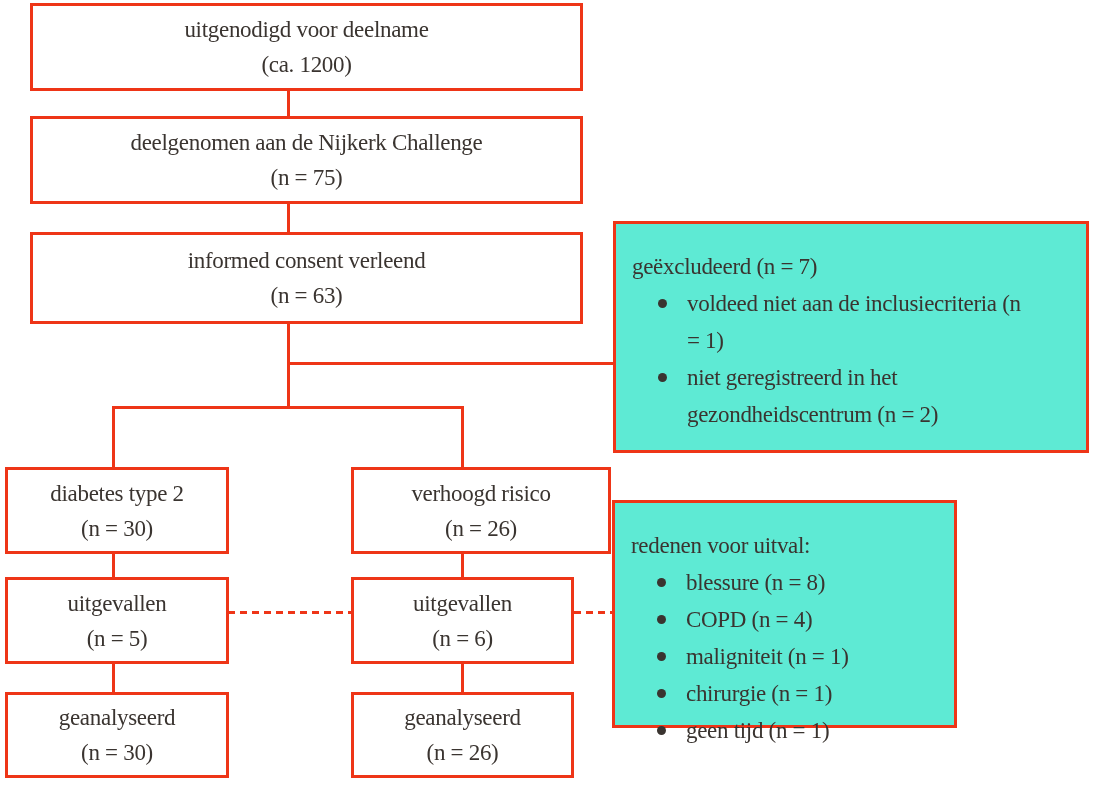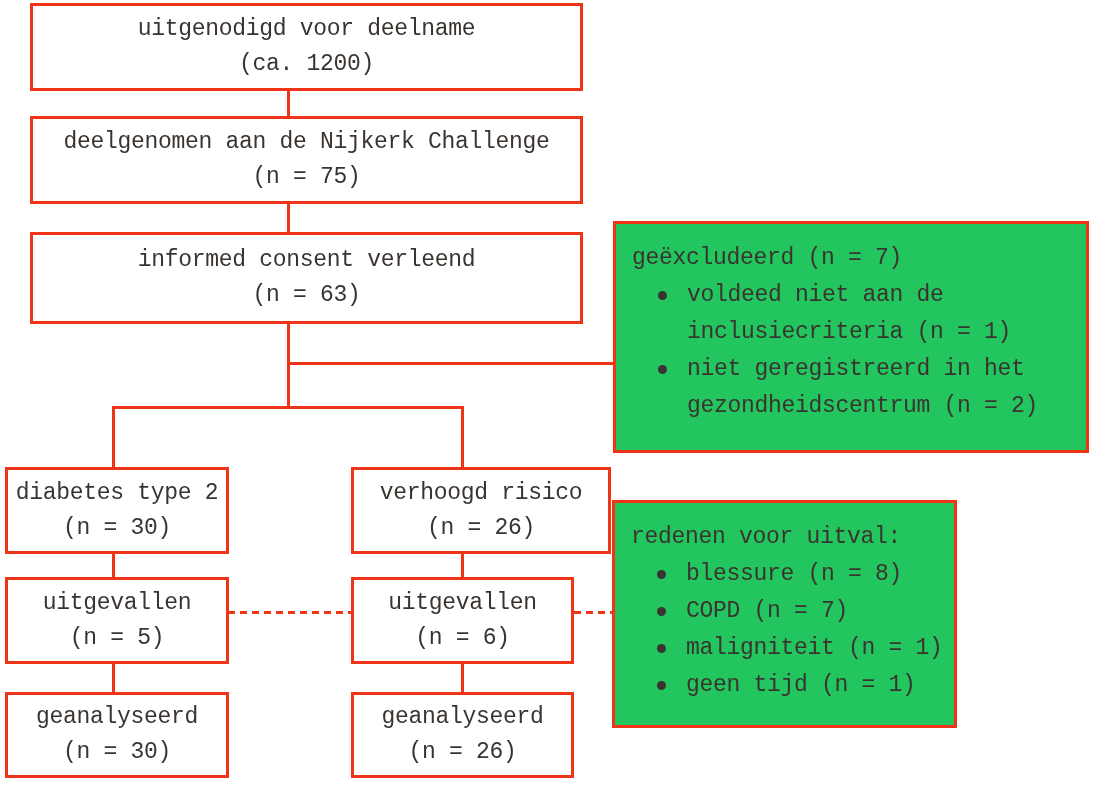--- a/index.html
+++ b/index.html
@@ -9,21 +9,21 @@
   html, body {
     margin: 0;
     padding: 0;
     background: #ffffff;
   }
   .canvas {
     position: relative;
     width: 1098px;
     height: 787px;
     background: #ffffff;
-    font-family: Liberation Mono, monospace;
+    font-family: Liberation Serif, serif;
     color: var(--ink);
     overflow: hidden;
   }
   .fbox {
     position: absolute;
     box-sizing: border-box;
     border: 3px solid var(--accent);
     background: #ffffff;
     display: flex;
     flex-direction: column;
@@ -31,25 +31,25 @@
     justify-content: center;
     text-align: center;
     font-size: 23px;
     line-height: 35px;
     letter-spacing: -0.3px;
   }
   .sbox {
     position: absolute;
     box-sizing: border-box;
     border: 3px solid var(--accent);
-    background: #22c55e;
+    background: #5eead4;
     font-size: 23px;
     line-height: 37px;
     letter-spacing: -0.3px;
-    padding: 16px 8px 0 16px;
+    padding: 24px 8px 0 16px;
   }
   .sbox .sbox-title {
     margin: 0;
   }
   ul.bullets {
     list-style: none;
     margin: 0;
     padding: 0;
   }
   ul.bullets li {
@@ -134,22 +134,23 @@
 
   <div class="fbox" style="left:351px; top:692px; width:223px; height:86px;">
     <div>geanalyseerd</div>
     <div>(n = 26)</div>
   </div>
 
   <div class="sbox" style="left:612px; top:500px; width:345px; height:228px;">
     <div class="sbox-title">redenen voor uitval:</div>
     <ul class="bullets">
       <li>blessure (n = 8)</li>
-      <li>COPD (n = 7)</li>
+      <li>COPD (n = 4)</li>
       <li>maligniteit (n = 1)</li>
+      <li>chirurgie (n = 1)</li>
       <li>geen tijd (n = 1)</li>
     </ul>
   </div>
 
   <div class="line" style="left:287px; top:91px;  width:3px;   height:25px;"></div>
   <div class="line" style="left:287px; top:203px; width:3px;   height:29px;"></div>
   <div class="line" style="left:287px; top:323px; width:3px;   height:86px;"></div>
   <div class="line" style="left:288px; top:362px; width:325px; height:3px;"></div>
   <div class="line" style="left:112px; top:406px; width:352px; height:3px;"></div>
   <div class="line" style="left:112px; top:408px; width:3px;   height:59px;"></div>

